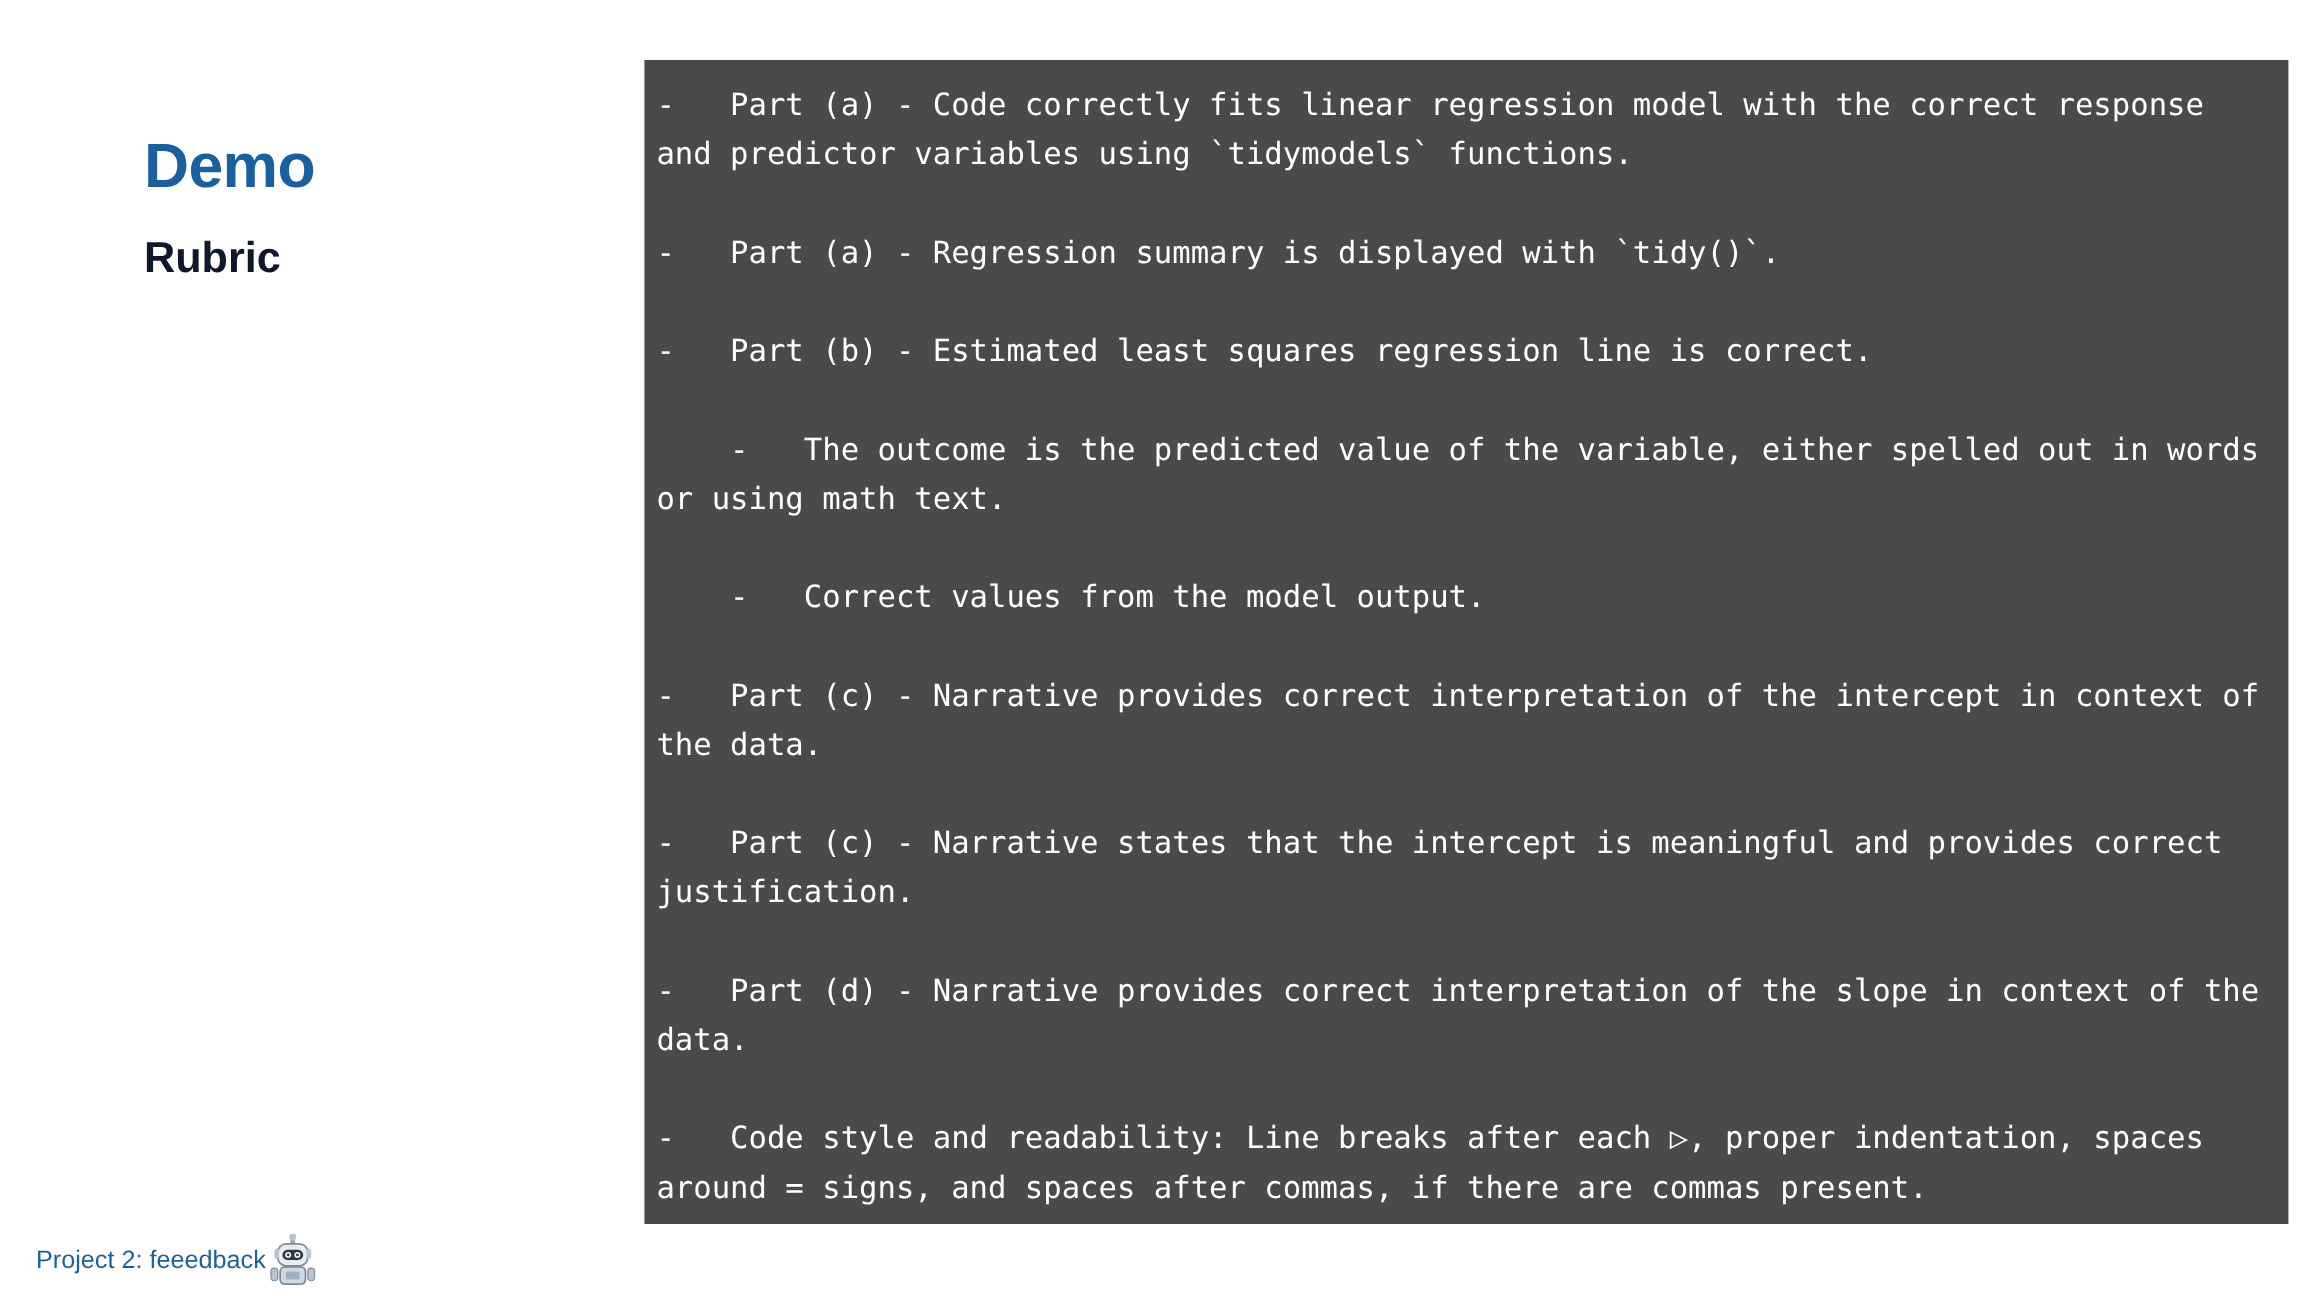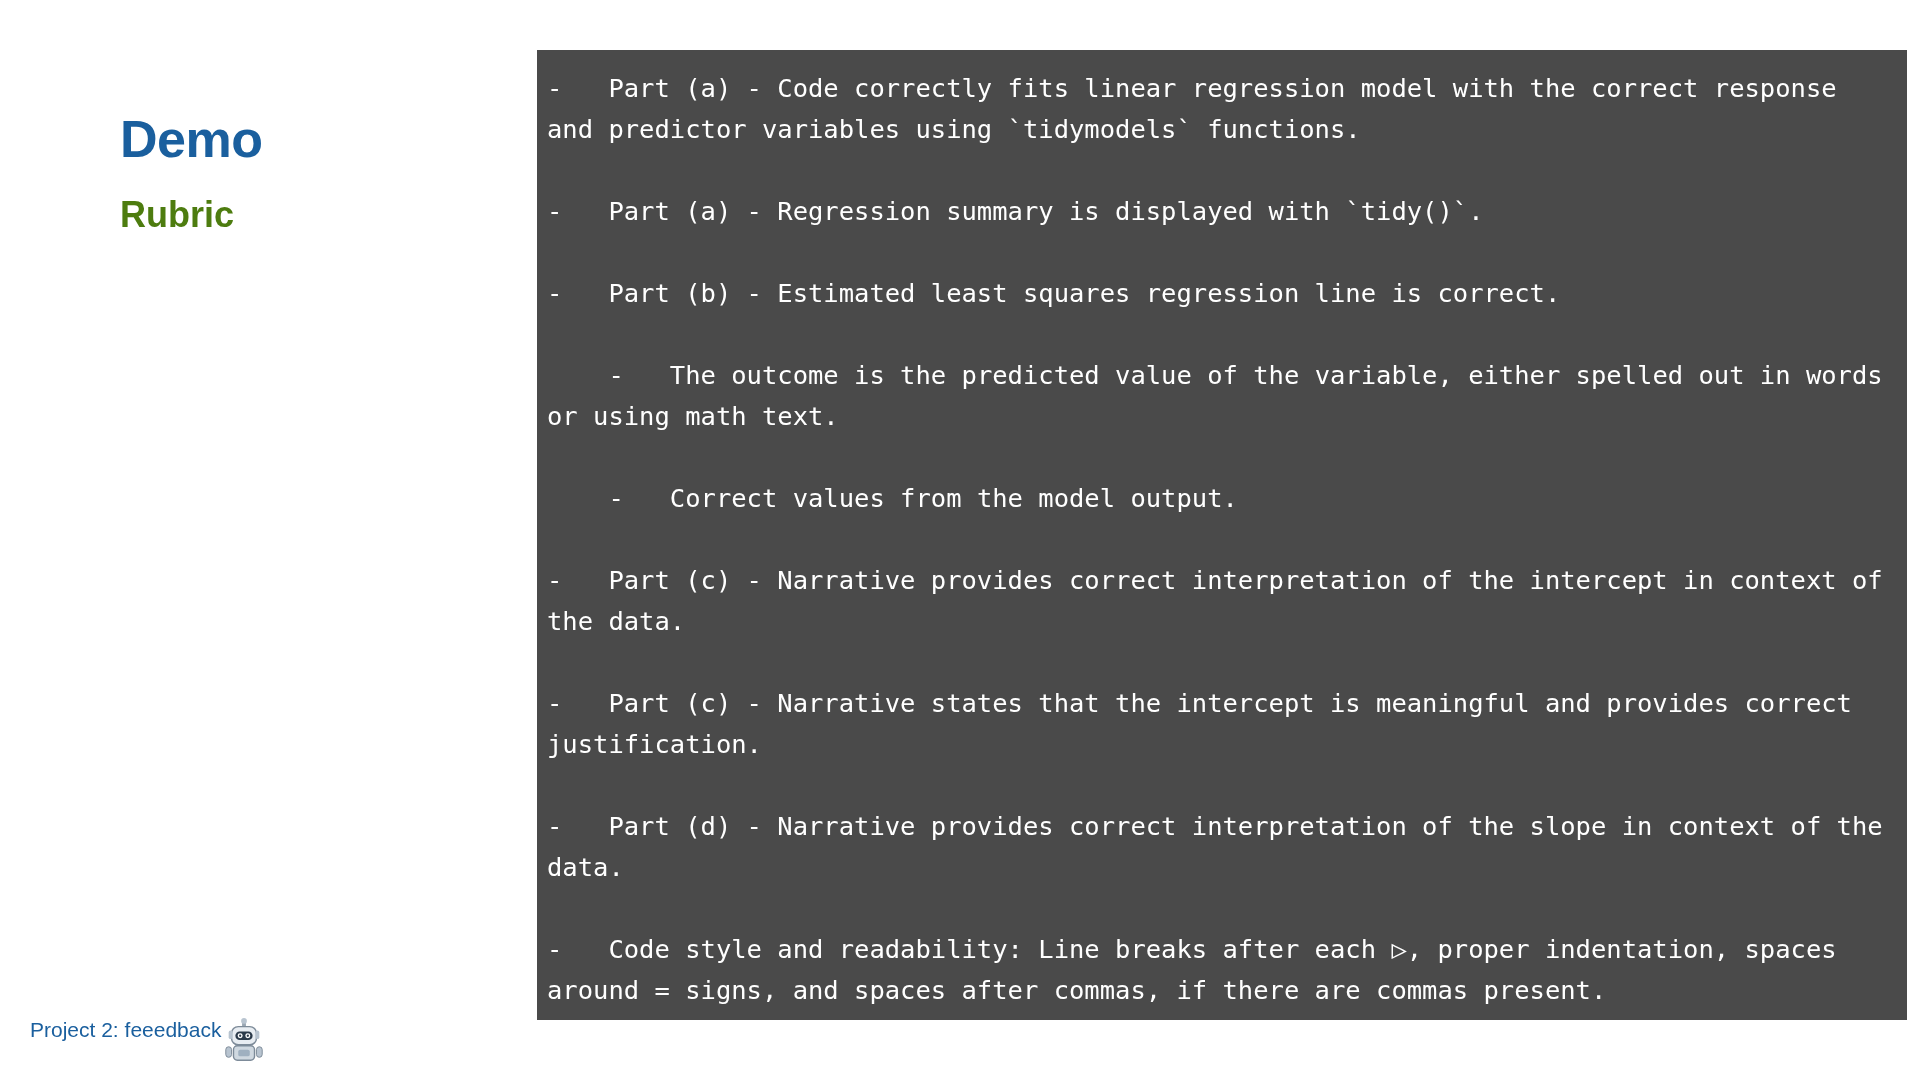--- a/index.html
+++ b/index.html
@@ -36,28 +36,29 @@
     color: #1a5f9e;
     letter-spacing: -0.5px;
     line-height: 1;
   }
   .subtitle {
     position: absolute;
     left: 100px;
     top: 197px;
     font-size: 36px;
     font-weight: bold;
-    color: #4d7c0f;
+    color: #0f172a;
     line-height: 1;
   }
   .footer {
     position: absolute;
     left: 10px;
-    bottom: 16px;
+    bottom: 6px;
     display: flex;
+    align-items: center;
     gap: 0;
   }
   .footer-text {
     font-size: 21px;
     color: #1a5f9e;
   }
   .robot-icon {
     width: 46px;
     height: 46px;
     display: block;

